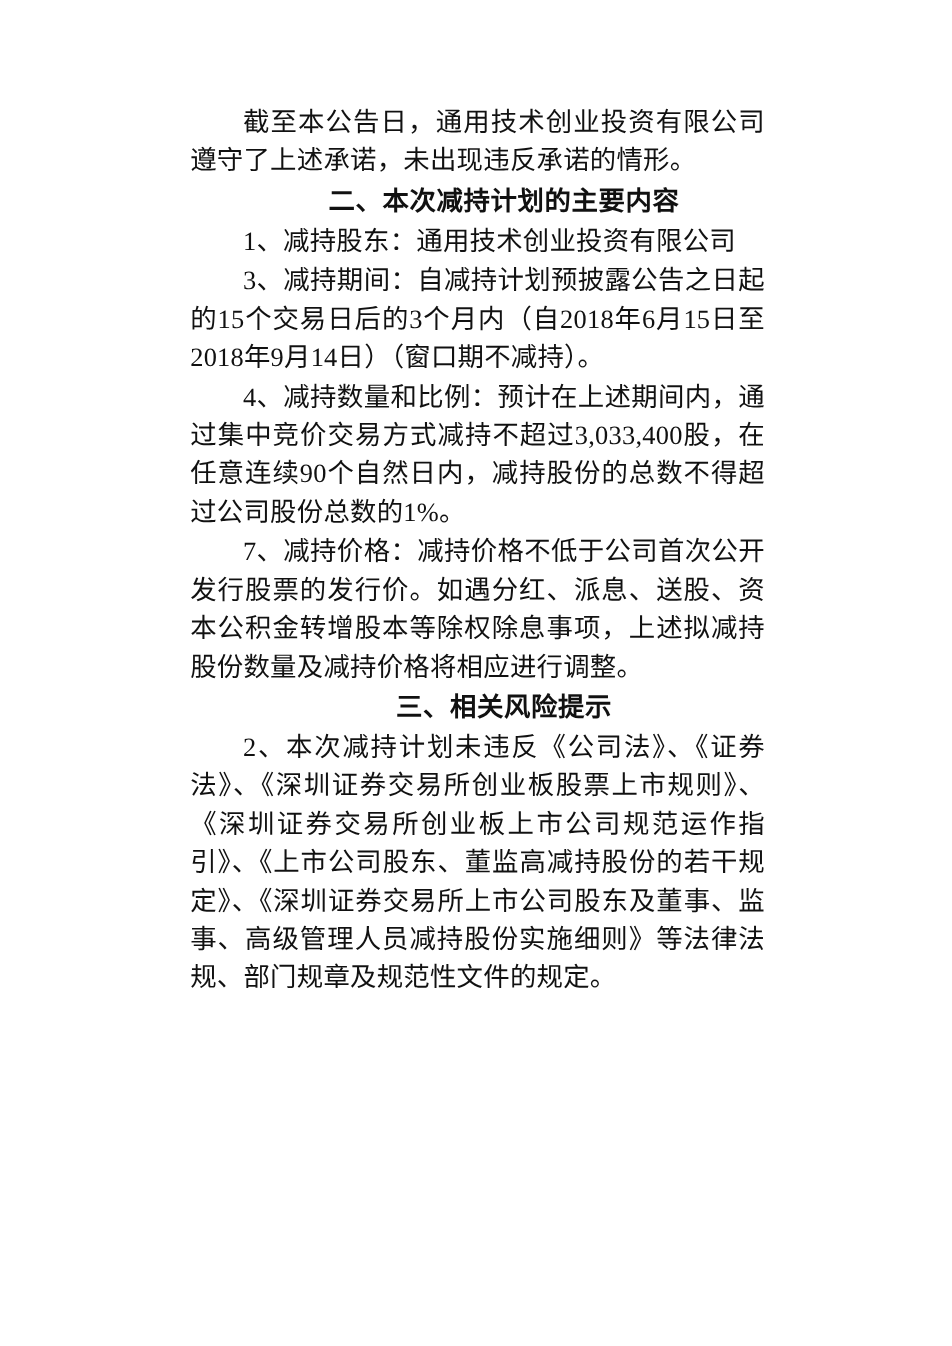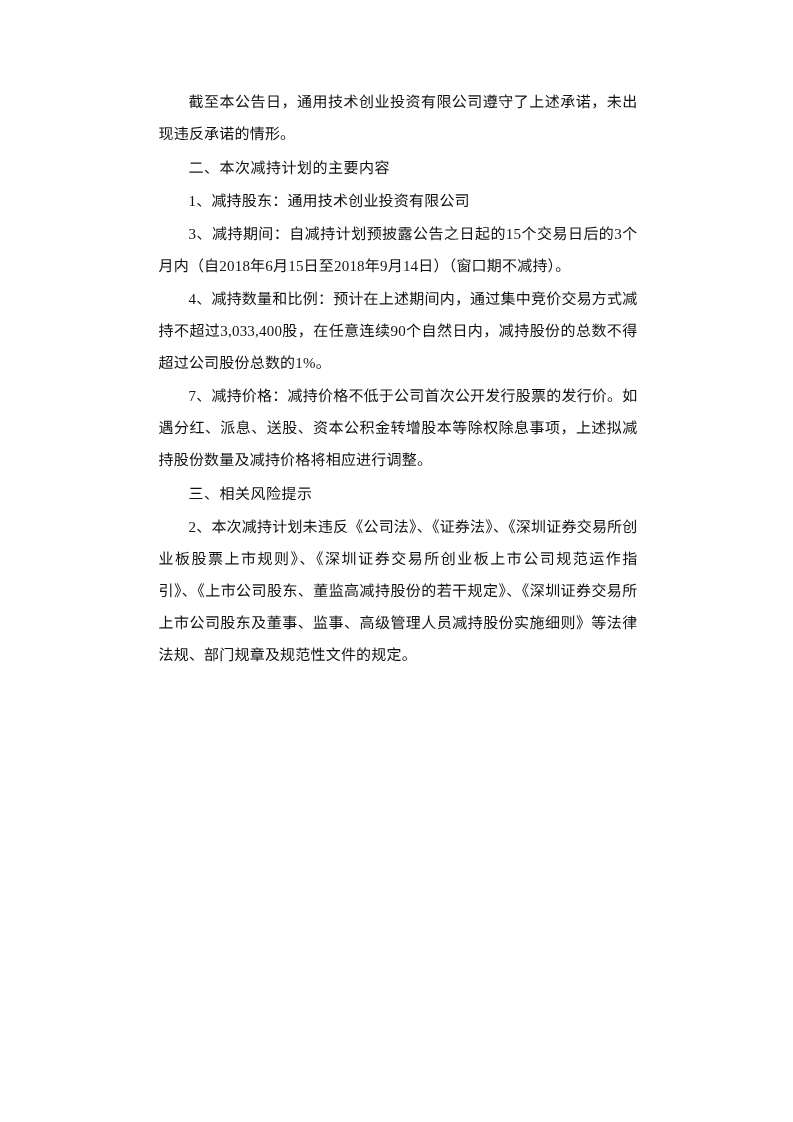--- a/index.html
+++ b/index.html
@@ -10,37 +10,37 @@
   .page {
     position: relative;
     width: 702px;
     height: 1122px;
     margin: 0 auto;
     background: #ffffff;
     overflow: hidden;
     box-sizing: border-box;
     padding: 86px 110px 0 113px;
     font-family: "Liberation Serif", "DejaVu Serif", serif;
-    font-size: 15px;
+    font-size: 22px;
     color: #111111;
   }
   .doc-block {
     margin: 0;
     line-height: 32px;
     text-align: justify;
     text-indent: 2em;
     letter-spacing: 0.2px;
   }
   .doc-block.para + .doc-block.para {
     margin-top: 1px;
   }
   .doc-block.heading {
     font-family: "Liberation Sans", "DejaVu Sans", sans-serif;
-    font-weight: normal;
-    text-align: left;
+    font-weight: bold;
+    text-align: center;
     margin-top: 2px;
     margin-bottom: 1px;
     letter-spacing: 0.5px;
   }
   .doc-block.gap-before {
     margin-top: 5px;
   }
 </style>
 </head>
 <body>

